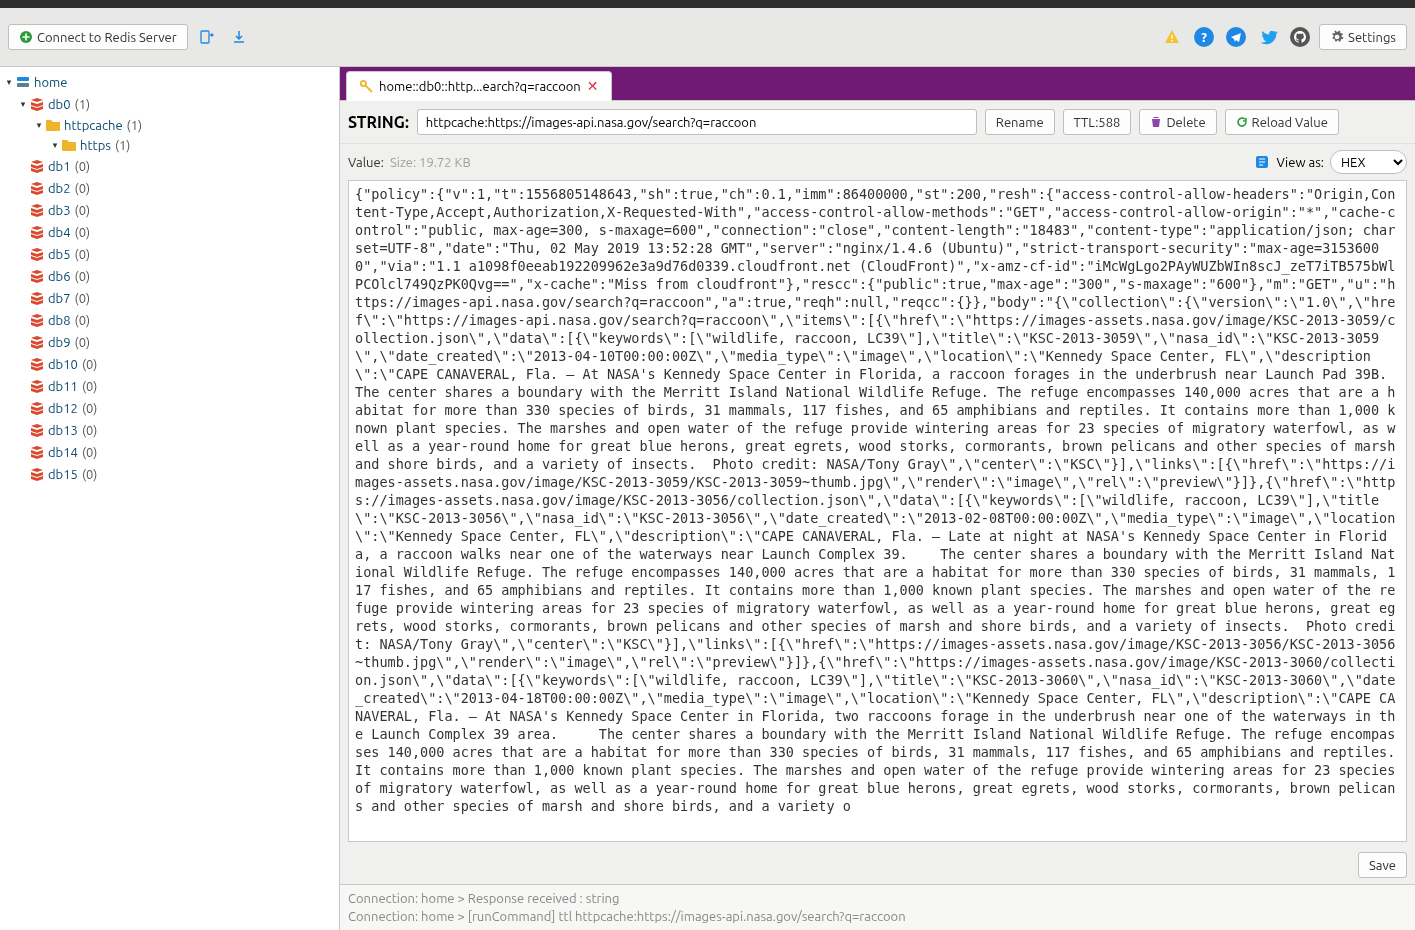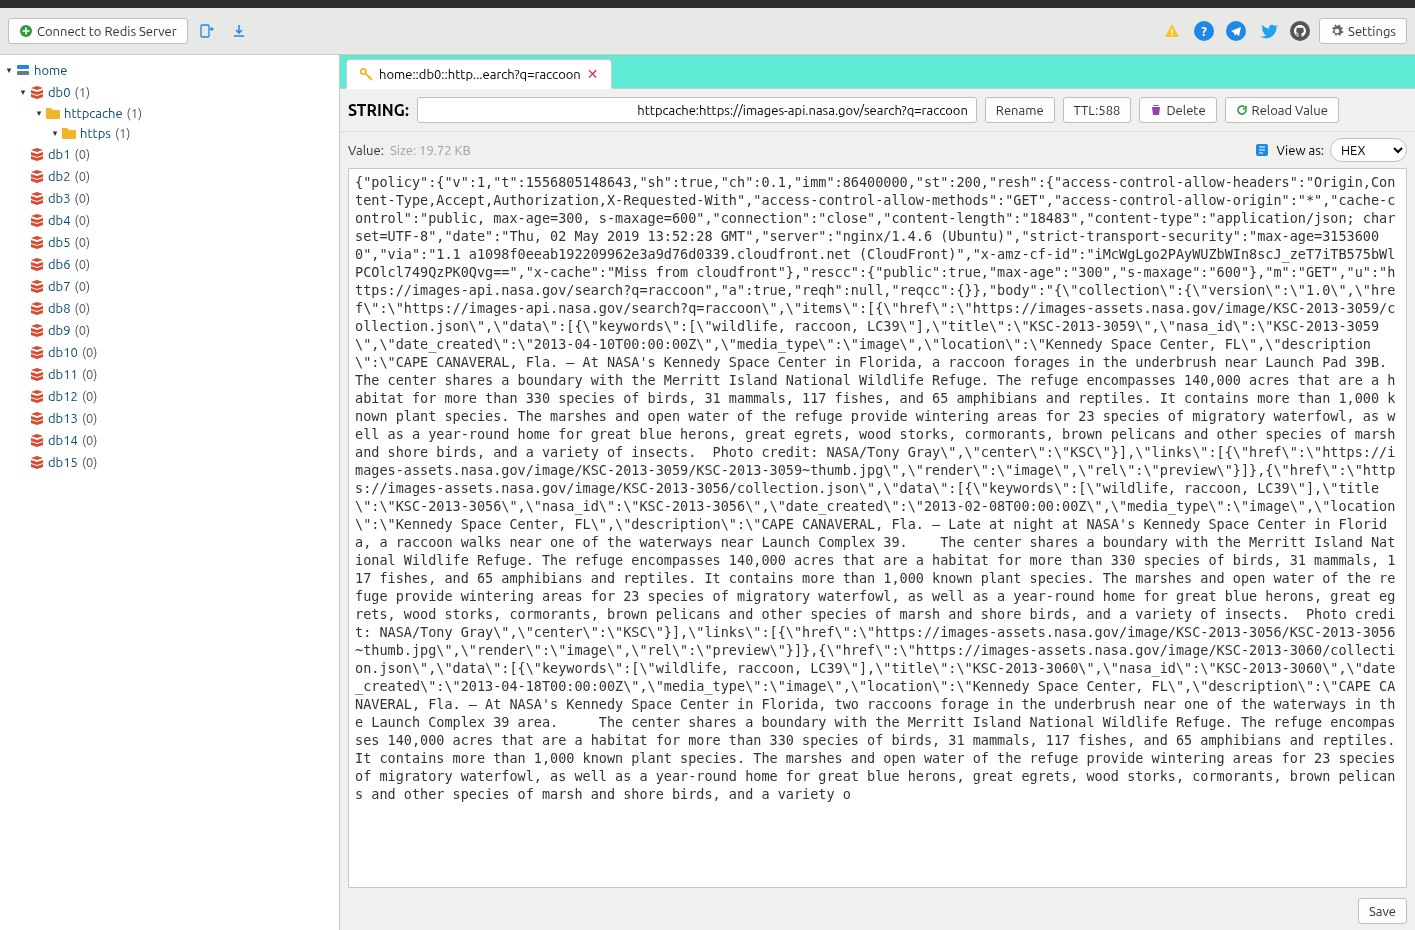--- a/index.html
+++ b/index.html
@@ -1,44 +1,44 @@
 <!DOCTYPE html>
 <html><head>
 <meta charset="utf-8">
 <style>
 * { margin: 0; padding: 0; box-sizing: border-box; font-family: -apple-system, BlinkMacSystemFont, "Segoe UI", Ubuntu, sans-serif; font-size: 13px; }
 html, body { height: 100%; background: #3a3a3a; }
 .menubar-strip { height: 8px; background: #2d2d2d; }
 .app { display: flex; flex-direction: column; height: calc(100% - 8px); background: #f0f0ee; }
-.toolbar { display: flex; padding: 10px 8px; background: #e8e8e6; border-bottom: 1px solid #c8c8c6; gap: 6px; }
+.toolbar { display: flex; padding: 16px 8px; background: #e8e8e6; border-bottom: 1px solid #c8c8c6; gap: 6px; }
 .btn { display: inline-flex; align-items: center; gap: 4px; padding: 5px 10px; background: #fdfdfd; border: 1px solid #bfbfbf; border-radius: 3px; cursor: pointer; font-size: 13px; color: #333; }
 .btn .ico { display: inline-flex; align-items: center; justify-content: center; }
 .toolbar .spacer { flex: 1; }
 .toolbar .iconbtn { width: 26px; height: 26px; display: inline-flex; align-items: center; justify-content: center; cursor: pointer; border-radius: 3px; }
 .circ { width: 20px; height: 20px; border-radius: 50%; display: inline-flex; align-items: center; justify-content: center; color: #fff; font-weight: bold; font-size: 13px; }
 .main { display: flex; flex: 1; min-height: 0; }
 .sidebar { width: 340px; background: #fff; border-right: 1px solid #c8c8c6; overflow-y: auto; padding-top: 4px; }
 .tree-node { display: flex; align-items: center; padding: 3px 4px; cursor: pointer; white-space: nowrap; }
 .tree-node.depth0 { padding-left: 4px; }
 .tree-node.depth1 { padding-left: 18px; }
 .tree-node.depth2 { padding-left: 34px; }
 .tree-node.depth3 { padding-left: 50px; }
 .tree-node.depth4 { padding-left: 66px; }
 .tree-node.selected { background: #e8e8e8; }
 .tree-node .tw { width: 10px; display: inline-flex; justify-content: center; font-size: 9px; color: #333; }
 .tree-node .ic { width: 18px; display: inline-flex; align-items: center; justify-content: center; margin-right: 2px; }
 .tree-node .lbl { font-size: 13px; color: #0c4a6e; }
 .tree-node .cnt { margin-left: 4px; color: #555; font-size: 13px; }
 .content { flex: 1; display: flex; flex-direction: column; min-width: 0; }
-.tabbar { display: flex; background: #5eead4; border-bottom: 1px solid #c8c8c6; padding: 4px 0 0 6px; }
+.tabbar { display: flex; background: #701a75; border-bottom: 1px solid #c8c8c6; padding: 4px 0 0 6px; }
 .tab { display: flex; align-items: center; gap: 6px; padding: 6px 12px; background: #fff; border: 1px solid #c8c8c6; border-bottom: 1px solid #fff; border-radius: 4px 4px 0 0; margin-bottom: -1px; font-size: 13px; }
 .tab .close { color: #d34; font-size: 14px; cursor: pointer; }
 .keyrow { display: flex; align-items: center; gap: 8px; padding: 8px 8px; border-bottom: 1px solid #e0e0de; }
 .keyrow .lbl-strong { font-weight: bold; font-size: 16px; }
-.keyrow input.keyname { flex: 1; min-width: 0; padding: 5px 8px; border: 1px solid #bfbfbf; border-radius: 3px; font-size: 13px; background: #fff; max-width: 560px; text-align: right; }
+.keyrow input.keyname { flex: 1; min-width: 0; padding: 5px 8px; border: 1px solid #bfbfbf; border-radius: 3px; font-size: 13px; background: #fff; max-width: 560px; }
 .valhdr { display: flex; align-items: center; gap: 6px; padding: 6px 8px; }
 .valhdr .value-label { color: #333; font-size: 13px; }
 .valhdr .size-label { color: #a0a0a0; font-size: 13px; }
 .valhdr .sp { flex: 1; }
 .valhdr select { padding: 3px 24px 3px 6px; border: 1px solid #bfbfbf; border-radius: 12px; background: #fff; font-size: 13px; }
 .editor-wrap { flex: 1; min-height: 0; padding: 0 8px 4px 8px; display: flex; flex-direction: column; }
 .editor { flex: 1; overflow: auto; border: 1px solid #c8c8c6; padding: 4px 6px; font-family: "DejaVu Sans Mono", Menlo, Consolas, monospace; font-size: 13.5px; line-height: 18px; color: #333; background: #fff; white-space: pre-wrap; word-break: break-all; }
 .savebar { display: flex; justify-content: flex-end; padding: 6px 8px; }
 .log { border-top: 1px solid #c8c8c6; background: #f7f7f6; padding: 4px 8px 8px 8px; font-size: 13px; color: #888; line-height: 18px; max-height: 46px; overflow: hidden; }
 svg { display: block; }
@@ -377,16 +377,20 @@
       <div class="editor-wrap">
         <div class="editor">{"policy":{"v":1,"t":1556805148643,"sh":true,"ch":0.1,"imm":86400000,"st":200,"resh":{"access-control-allow-headers":"Origin,Content-Type,Accept,Authorization,X-Requested-With","access-control-allow-methods":"GET","access-control-allow-origin":"*","cache-control":"public, max-age=300, s-maxage=600","connection":"close","content-length":"18483","content-type":"application/json; charset=UTF-8","date":"Thu, 02 May 2019 13:52:28 GMT","server":"nginx/1.4.6 (Ubuntu)","strict-transport-security":"max-age=31536000","via":"1.1 a1098f0eeab192209962e3a9d76d0339.cloudfront.net (CloudFront)","x-amz-cf-id":"iMcWgLgo2PAyWUZbWIn8scJ_zeT7iTB575bWlPCOlcl749QzPK0Qvg==","x-cache":"Miss from cloudfront"},"rescc":{"public":true,"max-age":"300","s-maxage":"600"},"m":"GET","u":"https://images-api.nasa.gov/search?q=raccoon","a":true,"reqh":null,"reqcc":{}},"body":"{\"collection\":{\"version\":\"1.0\",\"href\":\"https://images-api.nasa.gov/search?q=raccoon\",\"items\":[{\"href\":\"https://images-assets.nasa.gov/image/KSC-2013-3059/collection.json\",\"data\":[{\"keywords\":[\"wildlife, raccoon, LC39\"],\"title\":\"KSC-2013-3059\",\"nasa_id\":\"KSC-2013-3059\",\"date_created\":\"2013-04-10T00:00:00Z\",\"media_type\":\"image\",\"location\":\"Kennedy Space Center, FL\",\"description\":\"CAPE CANAVERAL, Fla. — At NASA's Kennedy Space Center in Florida, a raccoon forages in the underbrush near Launch Pad 39B.    The center shares a boundary with the Merritt Island National Wildlife Refuge. The refuge encompasses 140,000 acres that are a habitat for more than 330 species of birds, 31 mammals, 117 fishes, and 65 amphibians and reptiles. It contains more than 1,000 known plant species. The marshes and open water of the refuge provide wintering areas for 23 species of migratory waterfowl, as well as a year-round home for great blue herons, great egrets, wood storks, cormorants, brown pelicans and other species of marsh and shore birds, and a variety of insects.  Photo credit: NASA/Tony Gray\",\"center\":\"KSC\"}],\"links\":[{\"href\":\"https://images-assets.nasa.gov/image/KSC-2013-3059/KSC-2013-3059~thumb.jpg\",\"render\":\"image\",\"rel\":\"preview\"}]},{\"href\":\"https://images-assets.nasa.gov/image/KSC-2013-3056/collection.json\",\"data\":[{\"keywords\":[\"wildlife, raccoon, LC39\"],\"title\":\"KSC-2013-3056\",\"nasa_id\":\"KSC-2013-3056\",\"date_created\":\"2013-02-08T00:00:00Z\",\"media_type\":\"image\",\"location\":\"Kennedy Space Center, FL\",\"description\":\"CAPE CANAVERAL, Fla. — Late at night at NASA's Kennedy Space Center in Florida, a raccoon walks near one of the waterways near Launch Complex 39.    The center shares a boundary with the Merritt Island National Wildlife Refuge. The refuge encompasses 140,000 acres that are a habitat for more than 330 species of birds, 31 mammals, 117 fishes, and 65 amphibians and reptiles. It contains more than 1,000 known plant species. The marshes and open water of the refuge provide wintering areas for 23 species of migratory waterfowl, as well as a year-round home for great blue herons, great egrets, wood storks, cormorants, brown pelicans and other species of marsh and shore birds, and a variety of insects.  Photo credit: NASA/Tony Gray\",\"center\":\"KSC\"}],\"links\":[{\"href\":\"https://images-assets.nasa.gov/image/KSC-2013-3056/KSC-2013-3056~thumb.jpg\",\"render\":\"image\",\"rel\":\"preview\"}]},{\"href\":\"https://images-assets.nasa.gov/image/KSC-2013-3060/collection.json\",\"data\":[{\"keywords\":[\"wildlife, raccoon, LC39\"],\"title\":\"KSC-2013-3060\",\"nasa_id\":\"KSC-2013-3060\",\"date_created\":\"2013-04-18T00:00:00Z\",\"media_type\":\"image\",\"location\":\"Kennedy Space Center, FL\",\"description\":\"CAPE CANAVERAL, Fla. — At NASA's Kennedy Space Center in Florida, two raccoons forage in the underbrush near one of the waterways in the Launch Complex 39 area.     The center shares a boundary with the Merritt Island National Wildlife Refuge. The refuge encompasses 140,000 acres that are a habitat for more than 330 species of birds, 31 mammals, 117 fishes, and 65 amphibians and reptiles. It contains more than 1,000 known plant species. The marshes and open water of the refuge provide wintering areas for 23 species of migratory waterfowl, as well as a year-round home for great blue herons, great egrets, wood storks, cormorants, brown pelicans and other species of marsh and shore birds, and a variety o</div>
       </div>
 
       <div class="savebar">
         <button class="btn">
             <span>Save</span>
           </button>
       </div>
 
+      <div class="log">
+        <div>Connection: home &gt; Response received : string</div>
+        <div>Connection: home &gt; [runCommand] ttl httpcache:https://images-api.nasa.gov/search?q=raccoon</div>
+      </div>
 
     </div>
   </div>
 </div>
 
 </body></html>

